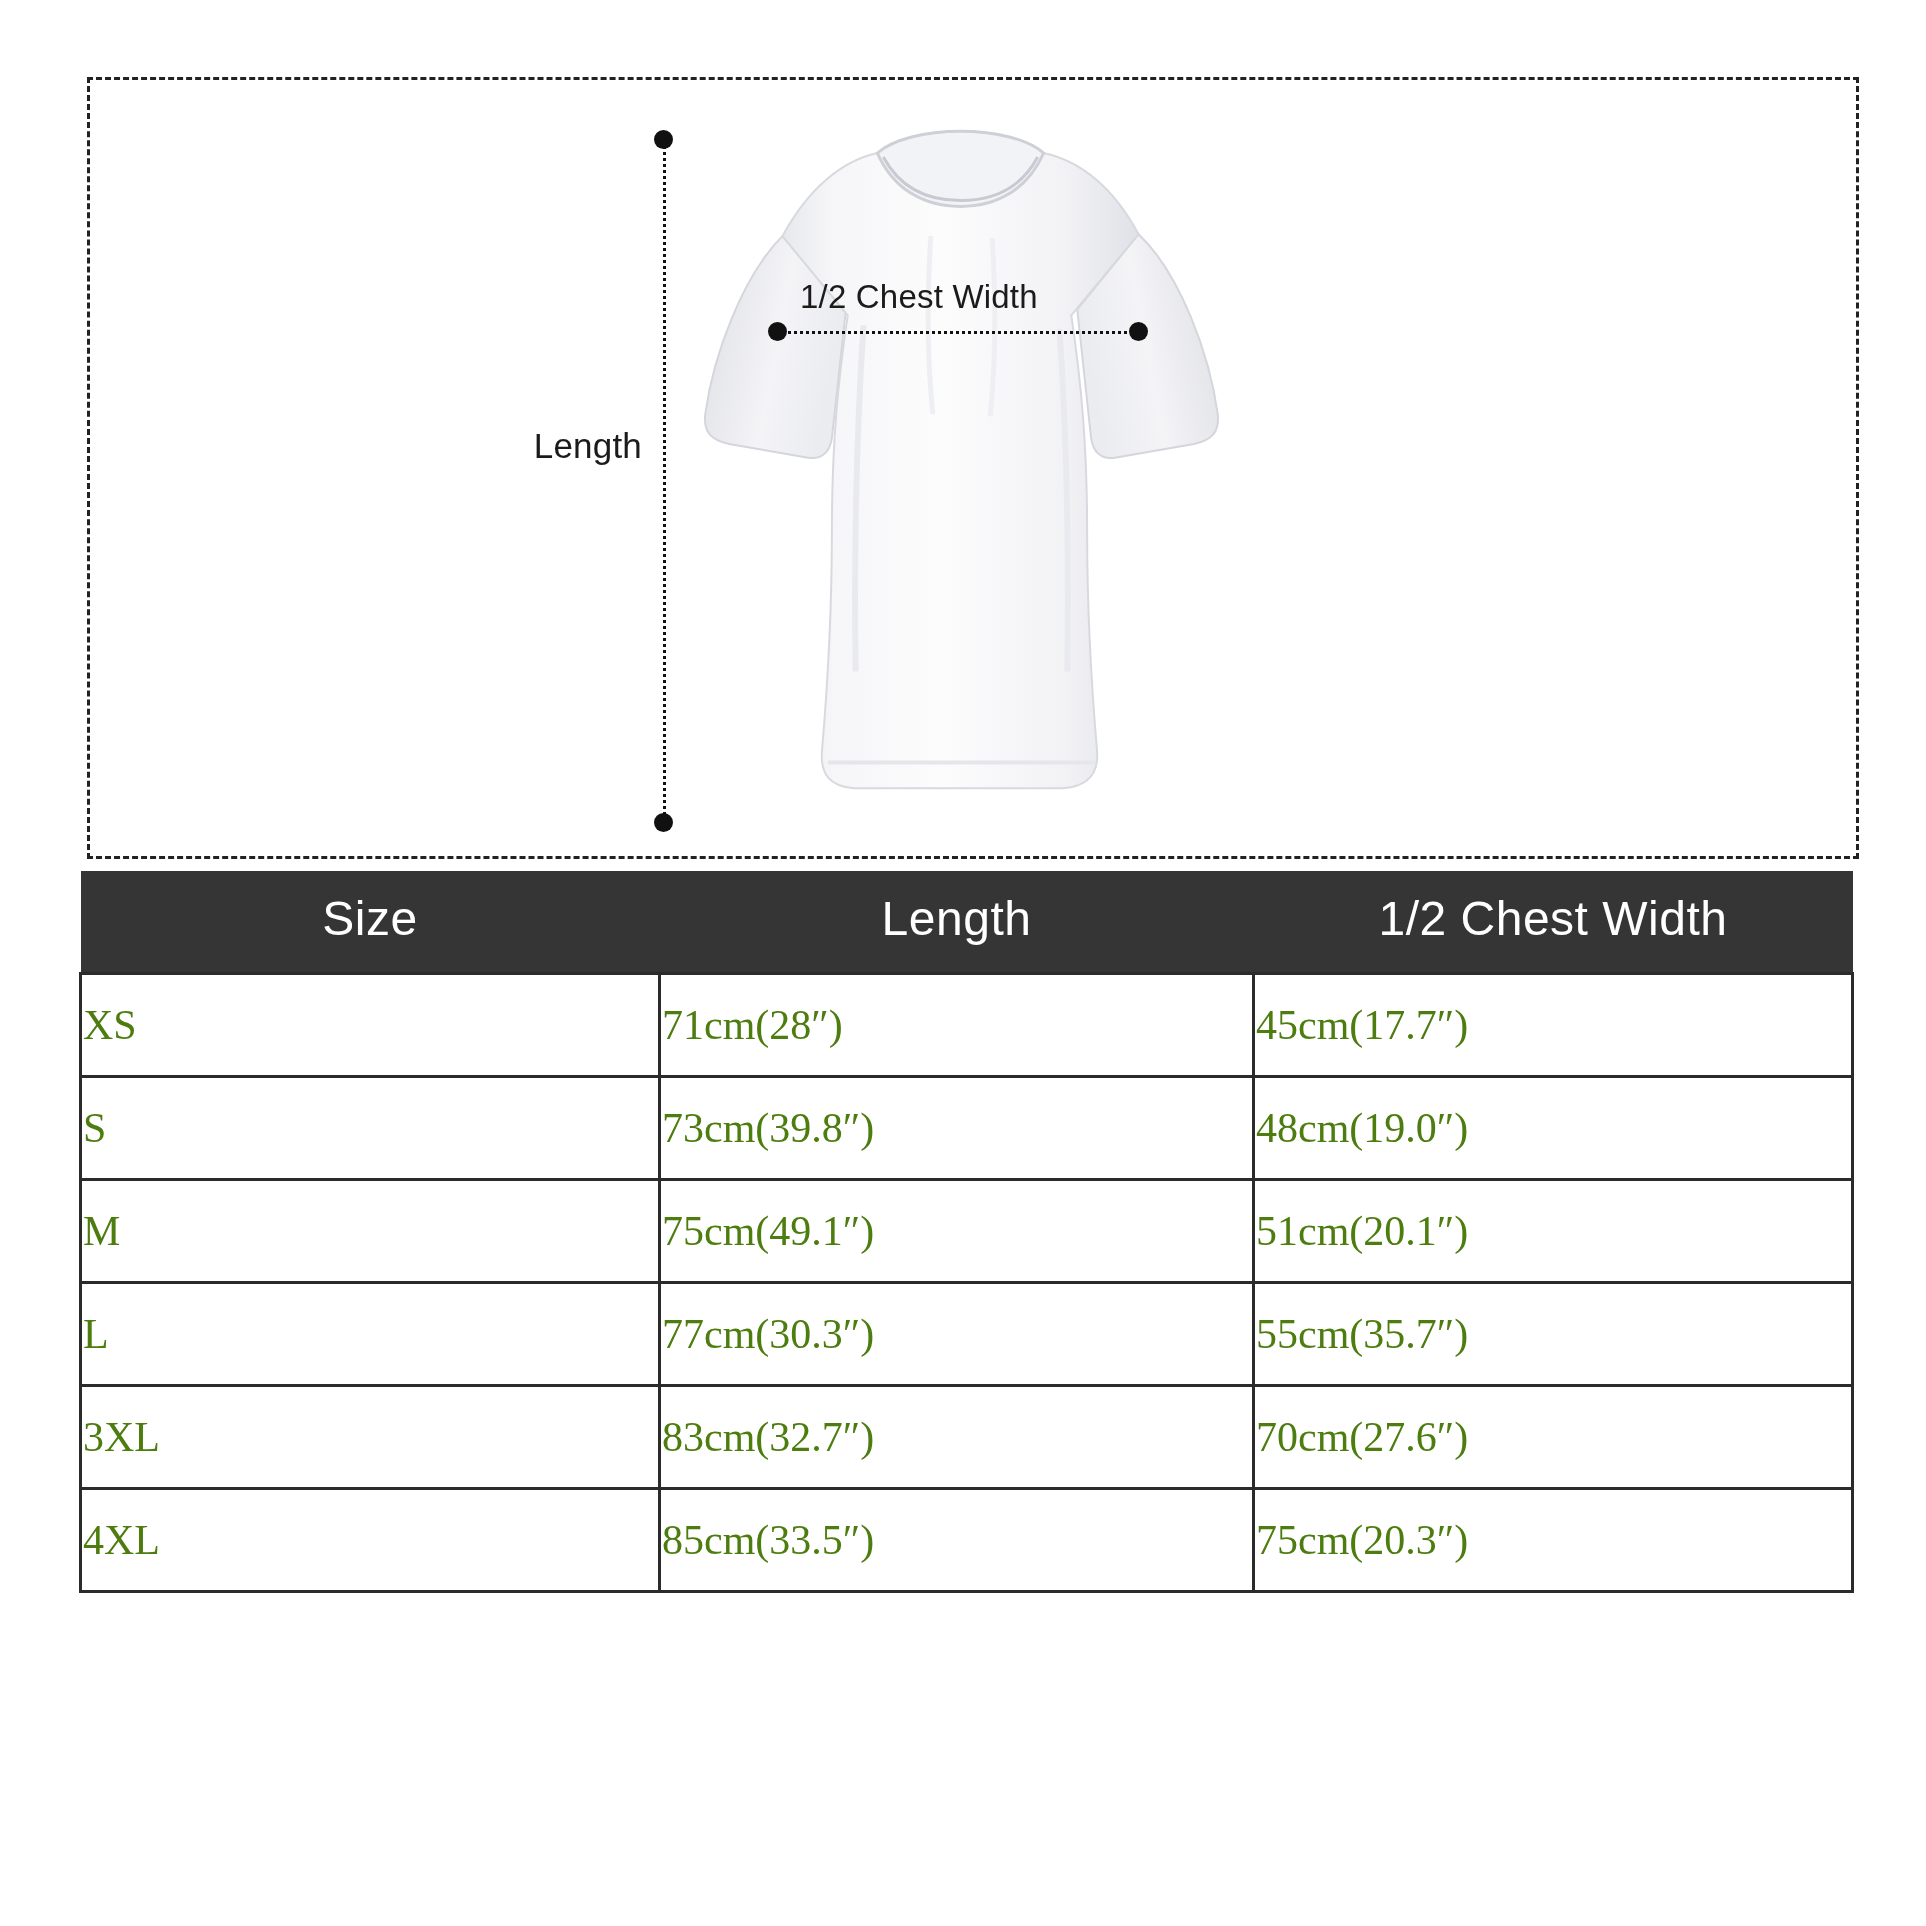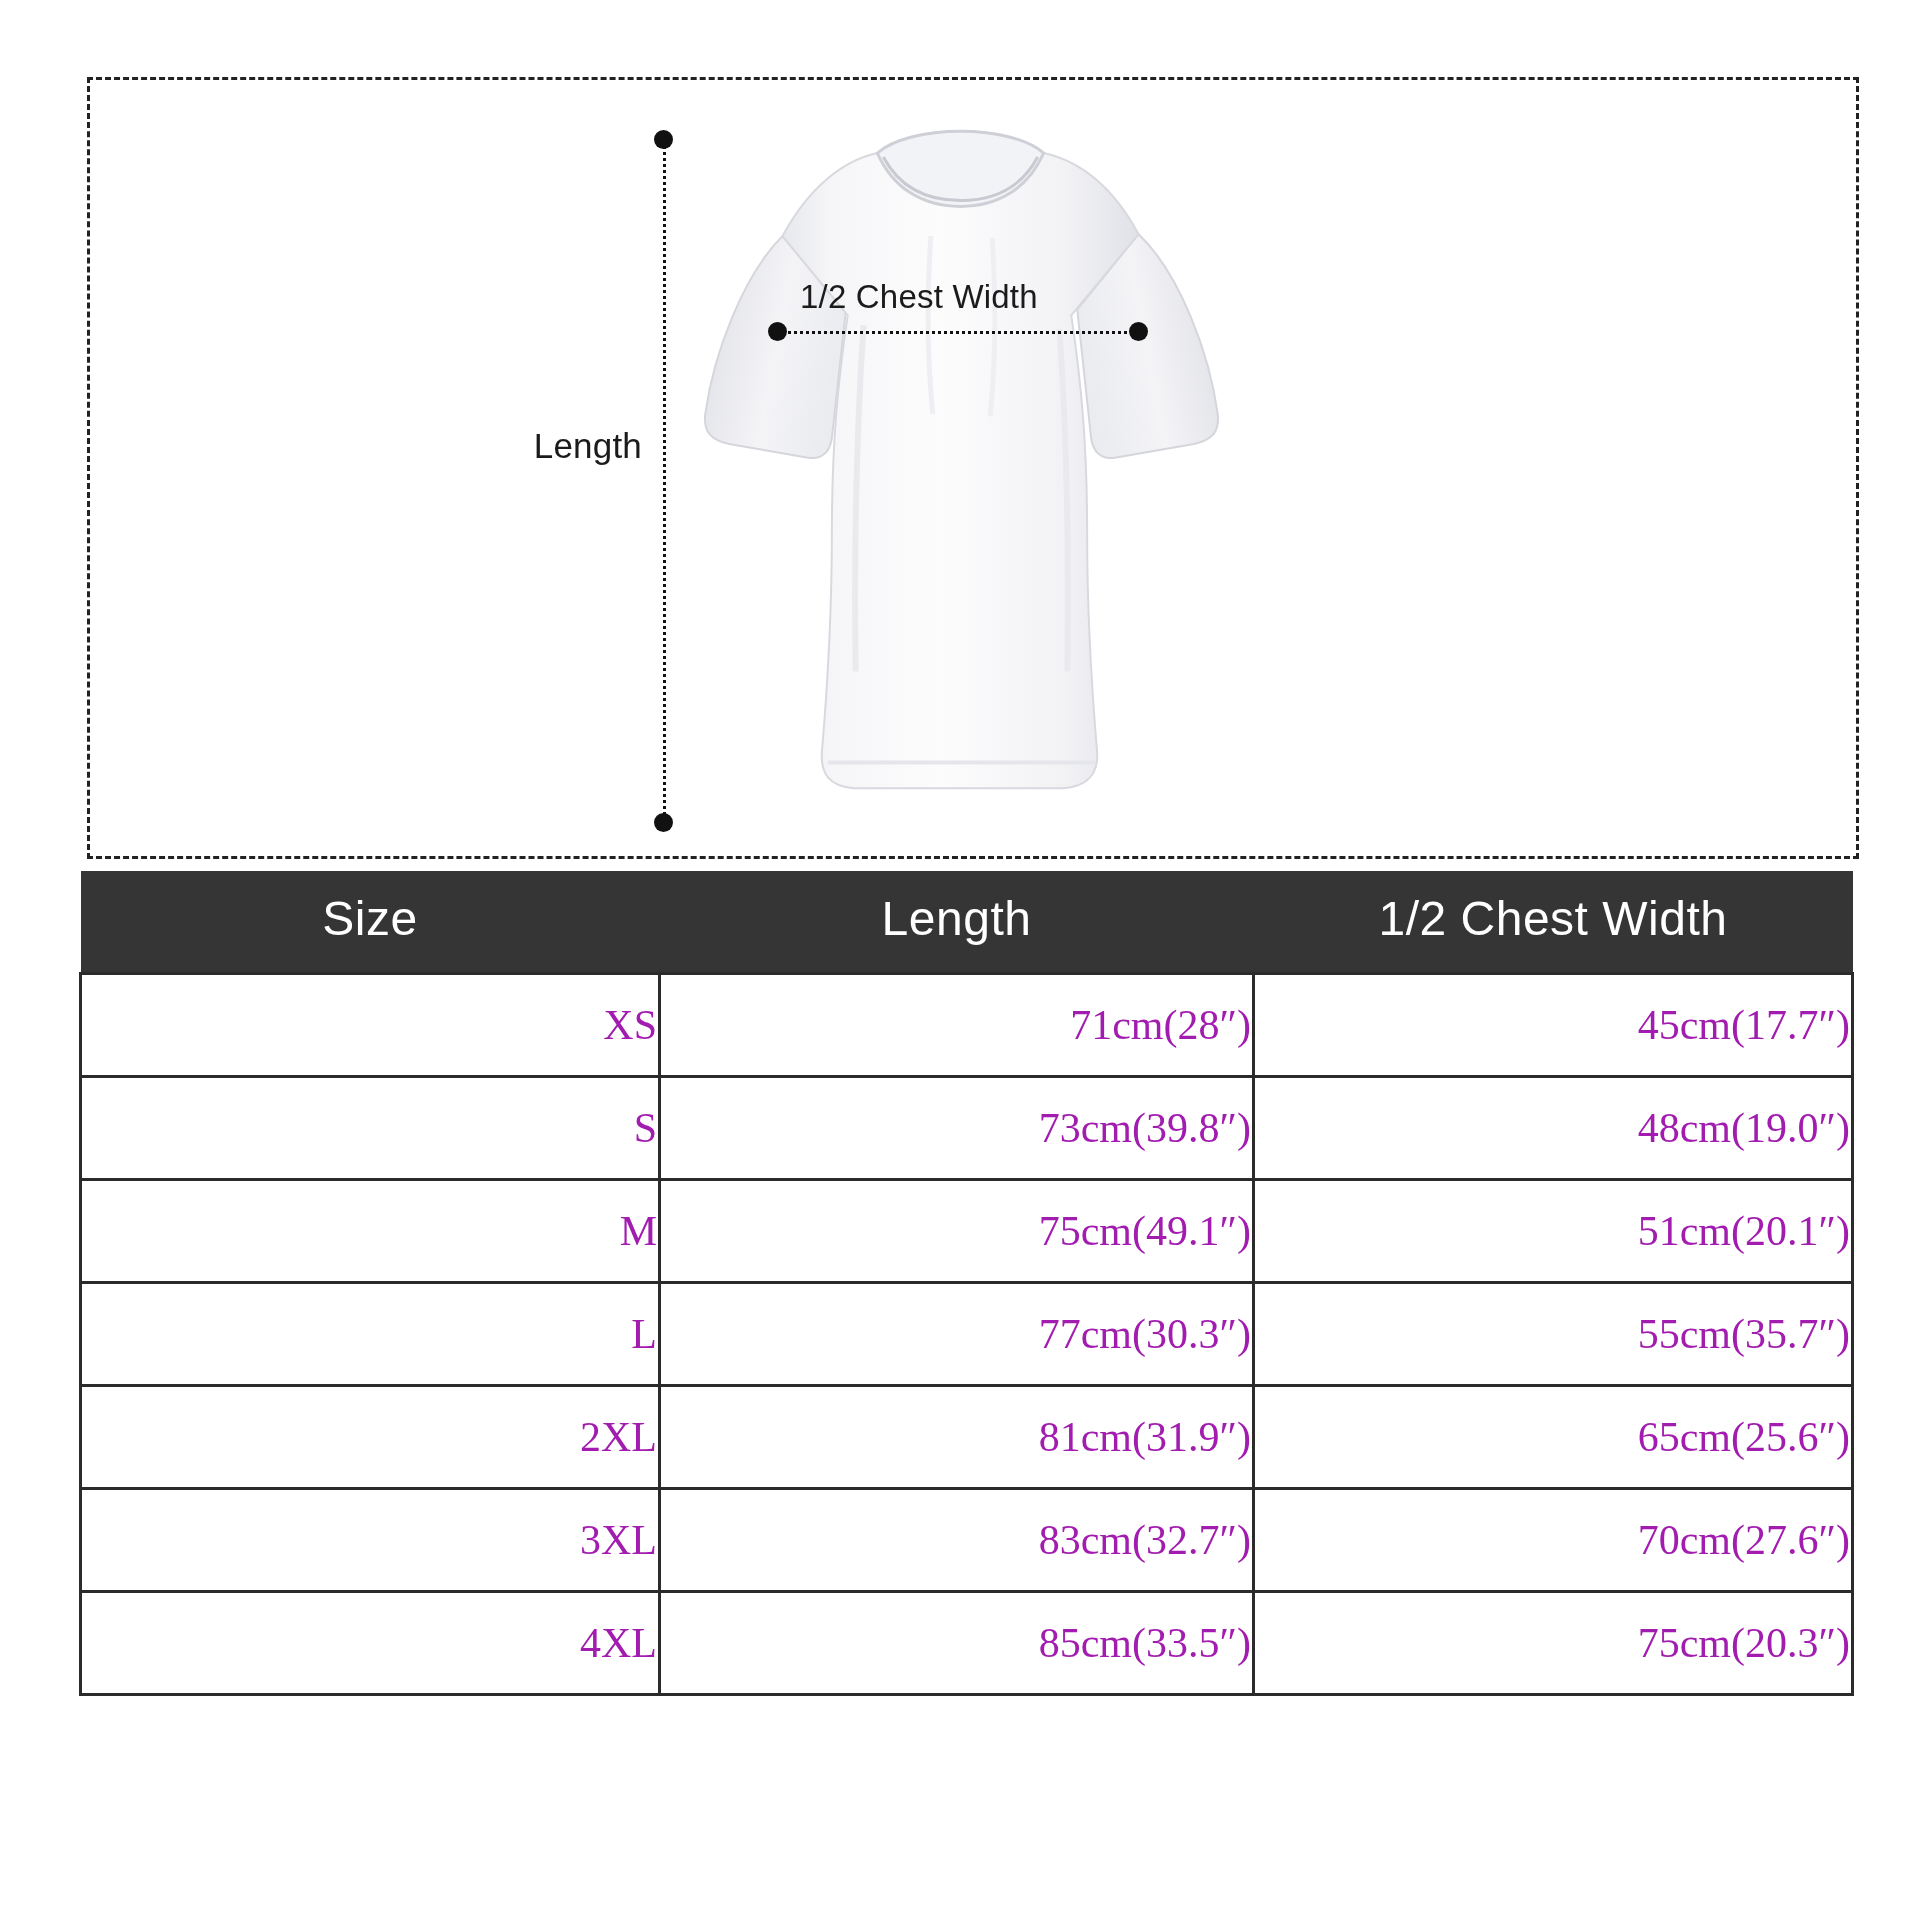--- a/index.html
+++ b/index.html
@@ -113,24 +113,24 @@
     color: #ffffff;
     font-weight: normal;
     font-size: 48px;
     padding: 20px 0 26px 0;
     text-align: center;
     letter-spacing: 0.5px;
     border: none;
   }
   .size-table tbody td {
     border: 3px solid #2b2b2b;
-    text-align: right;
+    text-align: left;
     font-family: "Liberation Serif", serif;
     font-size: 42px;
-    color: #a21caf;
+    color: #4d7c0f;
     height: 98px;
     vertical-align: middle;
   }
   .size-table col.c1 { width: 579px; }
   .size-table col.c2 { width: 594px; }
   .size-table col.c3 { width: 599px; }
   .size-table tbody tr td:first-child { border-left: 3px solid #2b2b2b; }
 </style>
 </head>
 <body>
@@ -220,25 +220,20 @@
         <td>M</td>
         <td>75cm(49.1″)</td>
         <td>51cm(20.1″)</td>
       </tr>
       <tr>
         <td>L</td>
         <td>77cm(30.3″)</td>
         <td>55cm(35.7″)</td>
       </tr>
       <tr>
-        <td>2XL</td>
-        <td>81cm(31.9″)</td>
-        <td>65cm(25.6″)</td>
-      </tr>
-      <tr>
         <td>3XL</td>
         <td>83cm(32.7″)</td>
         <td>70cm(27.6″)</td>
       </tr>
       <tr>
         <td>4XL</td>
         <td>85cm(33.5″)</td>
         <td>75cm(20.3″)</td>
       </tr>
     </tbody>

